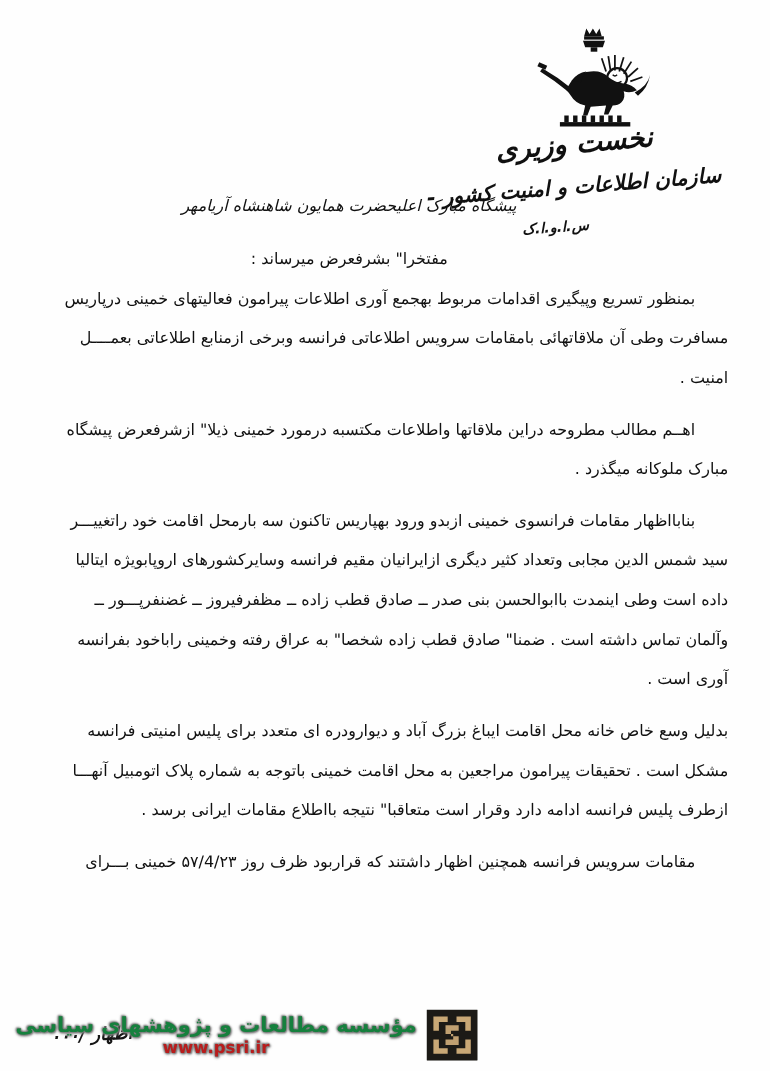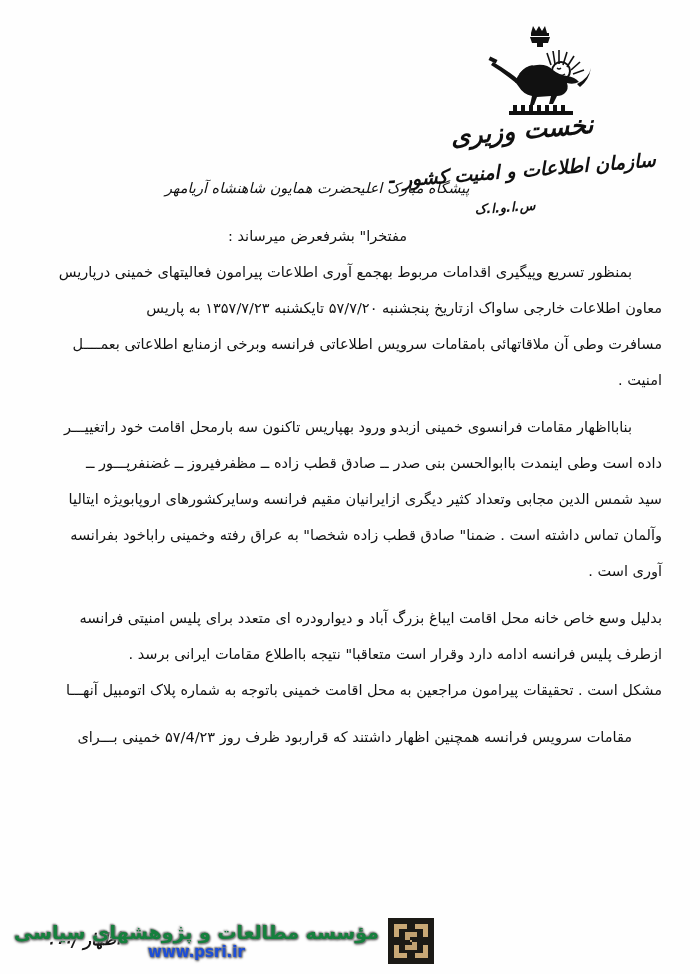--- a/index.html
+++ b/index.html
@@ -152,21 +152,21 @@
     color: #15803d;
     text-shadow:
       0 0 1px #6d6d6d, 0 0 2px #8a8a8a, 1px 1px 2px #707070,
       -1px -1px 2px #7a7a7a, 0 1px 3px #909090;
     direction: rtl;
     white-space: nowrap;
   }
   #wm-url {
     font-size: 15px;
     font-weight: 700;
-    color: #1d4ed8;
+    color: #b91c1c;
     direction: ltr;
     text-shadow:
       0 0 1px #6d6d6d, 0 0 2px #8a8a8a, 1px 1px 2px #707070,
       -1px -1px 2px #7a7a7a, 0 1px 3px #909090;
     margin-top: 1px;
   }
 </style>
 </head>
 <body>
 
@@ -227,38 +227,41 @@
 
     <div id="addressee">پیشگاه مبارک اعلیحضرت همایون شاهنشاه آریامهر</div>
   </div>
 
   <div id="body-text">
 
     <div class="line salutation">مفتخرا" بشرفعرض میرساند :</div>
 
     <div class="para">
       <span class="line indent">بمنظور تسریع وپیگیری اقدامات  مربوط بهجمع آوری اطلاعات پیرامون فعالیتهای خمینی درپاریس</span>
-      <span class="line">معاون اطلاعات خارجی ساواک ازتاریخ پنجشنبه ۵۷/۷/۲۰ تایکشنبه ۱۳۵۷/۷/۲۳ به پاریس</span>
       <span class="line">مسافرت وطی آن ملاقاتهائی بامقامات سرویس اطلاعاتی فرانسه وبرخی ازمنابع اطلاعاتی بعمــــل</span>
       <span class="line">امنیت .</span>
     </div>
 
+    <div class="para">
+      <span class="line indent">اهــم مطالب مطروحه دراین ملاقاتها واطلاعات مکتسبه درمورد خمینی ذیلا" ازشرفعرض پیشگاه</span>
+      <span class="line">مبارک ملوکانه میگذرد .</span>
+    </div>
 
     <div class="para">
       <span class="line indent">بنابااظهار مقامات فرانسوی خمینی ازبدو ورود بهپاریس تاکنون سه بارمحل اقامت خود راتغییـــر</span>
+      <span class="line">سید شمس الدین مجابی وتعداد کثیر دیگری ازایرانیان مقیم فرانسه وسایرکشورهای اروپابویژه ایتالیا</span>
       <span class="line">داده است وطی اینمدت باابوالحسن بنی صدر ــ صادق قطب زاده ــ مظفرفیروز ــ غضنفرپـــور ــ</span>
-      <span class="line">سید شمس الدین مجابی وتعداد کثیر دیگری ازایرانیان مقیم فرانسه وسایرکشورهای اروپابویژه ایتالیا</span>
       <span class="line">وآلمان تماس داشته است . ضمنا" صادق قطب زاده شخصا" به عراق رفته وخمینی راباخود بفرانسه</span>
       <span class="line">آوری است .</span>
     </div>
 
     <div class="para">
       <span class="line">بدلیل وسع خاص خانه محل اقامت ایباغ بزرگ آباد و دیوارودره ای متعدد برای پلیس امنیتی فرانسه</span>
+      <span class="line">مشکل است . تحقیقات پیرامون مراجعین به محل اقامت خمینی باتوجه به شماره پلاک اتومبیل آنهـــا</span>
       <span class="line">ازطرف پلیس فرانسه ادامه دارد وقرار است متعاقبا" نتیجه بااطلاع مقامات ایرانی برسد .</span>
-      <span class="line">مشکل است . تحقیقات پیرامون مراجعین به محل اقامت خمینی باتوجه به شماره پلاک اتومبیل آنهـــا</span>
     </div>
 
     <div class="para">
       <span class="line indent">مقامات سرویس فرانسه همچنین اظهار داشتند که قراربود ظرف روز ۵۷/4/۲۳ خمینی بـــرای</span>
     </div>
 
   </div>
 
   <div id="handnote">اظهار /۰۰۰</div>
 

